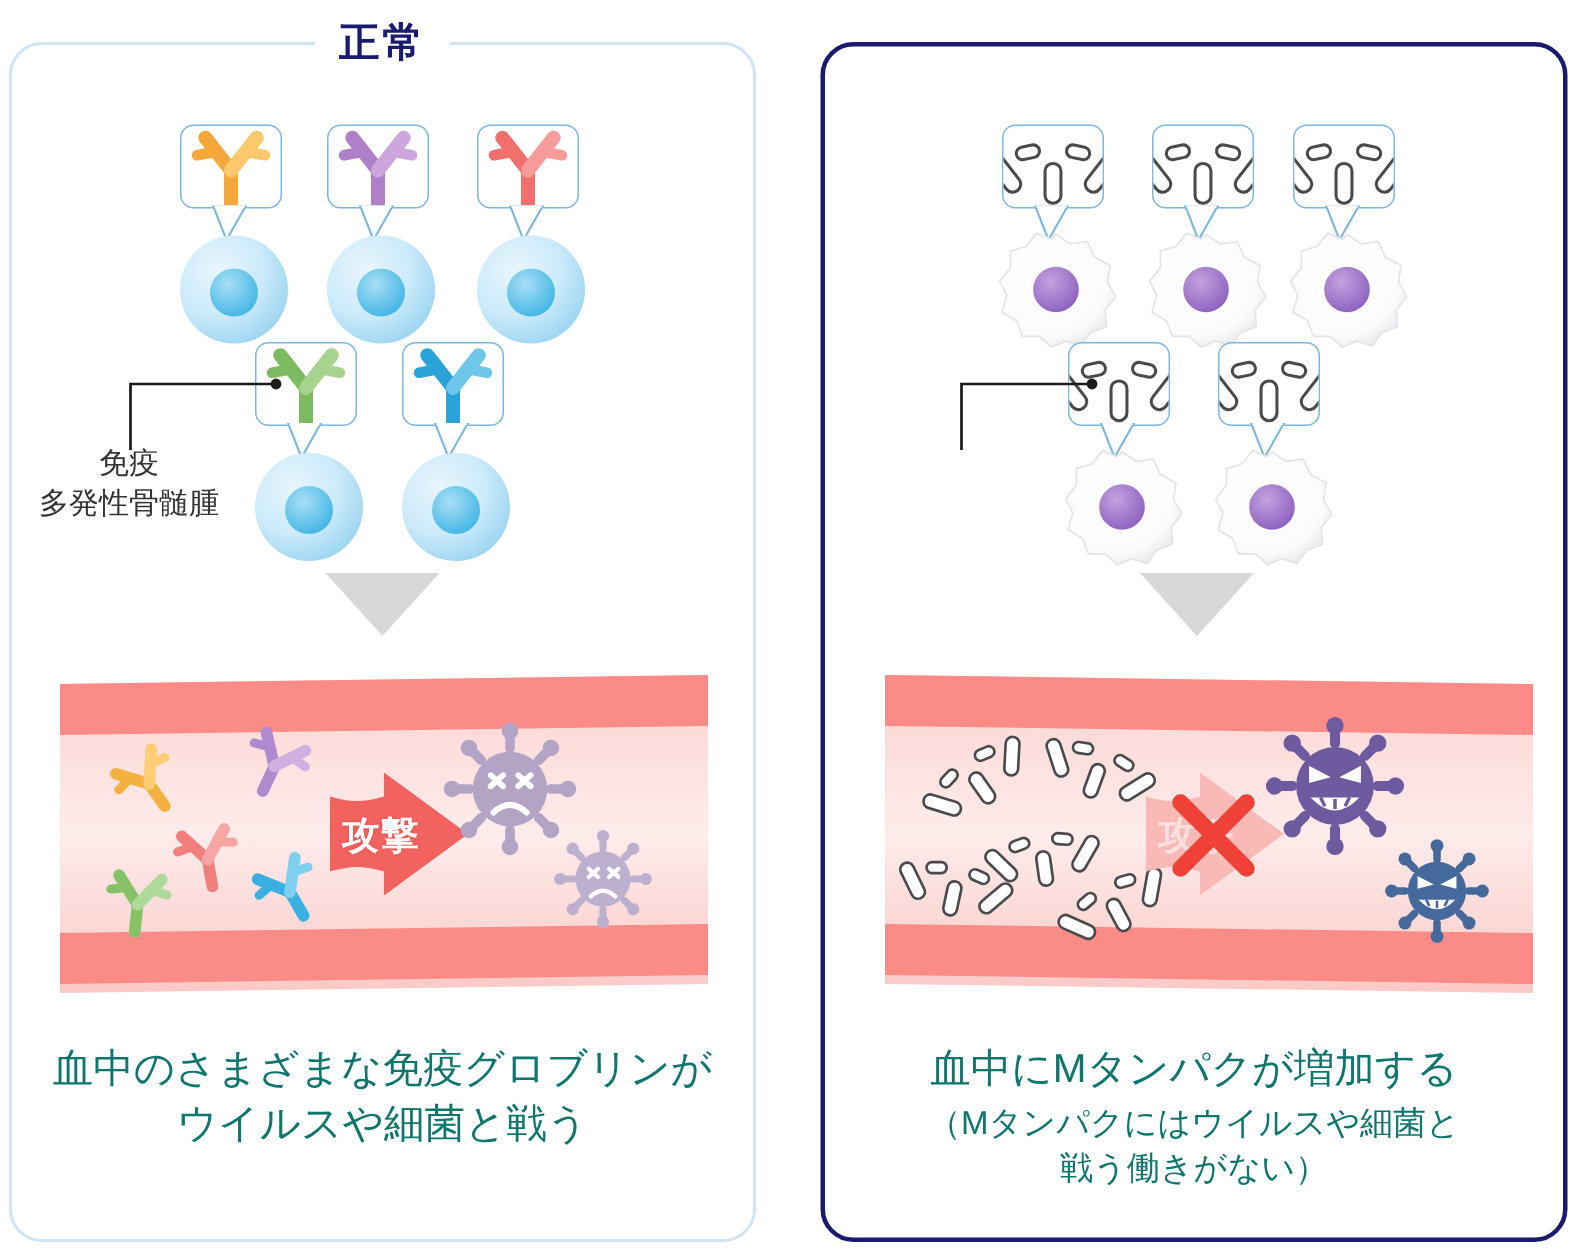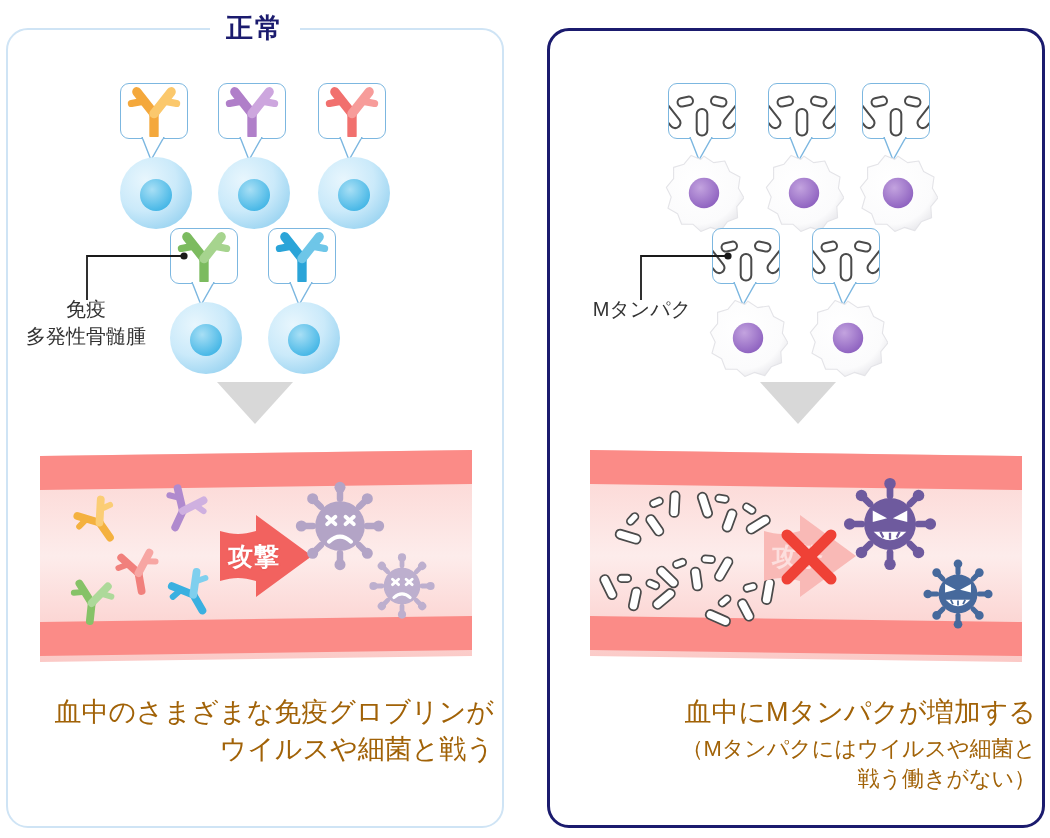--- a/index.html
+++ b/index.html
@@ -53,21 +53,21 @@
   
   .downarrow{position:absolute;width:0;height:0;
     border-left:38px solid transparent;border-right:38px solid transparent;
     border-top:42px solid #d8d8d8;}
 
   
   .vessel{position:absolute;width:432px;height:212px;}
   .vessel svg{display:block;}
 
   
-  .caption{position:absolute;text-align:right;color:#a16207;}
+  .caption{position:absolute;text-align:center;color:#0f766e;}
   .cap-main{font-size:27px;line-height:37px;}
   .cap-sub{font-size:22px;line-height:30px;}
 
   .ab{position:absolute;}
   .ab svg{display:block;overflow:visible;}
   .virus{position:absolute;}
   .virus svg{display:block;}
   .atk{position:absolute;}
   .atk svg{display:block;overflow:visible;}
   .atk-label{
@@ -510,21 +510,20 @@
       </svg>
     </div>
   </div>
 
   <div class="leader" style="left:640px;top:248px;">
     <svg width="95" height="52" viewBox="0 0 95 52">
       <path d="M1 52 L1 8 L86 8" fill="none" stroke="#1a1a1a" stroke-width="1.8"></path>
       <circle cx="88" cy="8" r="3.6" fill="#1a1a1a"></circle>
     </svg>
   </div>
-  <div class="leader-text" style="left:572px;top:296px;width:140px;">Mタンパク</div>
 
   <div class="downarrow" style="left:760px;top:382px;"></div>
 
   <div class="vessel" style="left:590px;top:450px;">
     <svg width="432" height="212" viewBox="0 0 432 212">
       <defs>
         <linearGradient id="lum2" x1="0" y1="0" x2="0" y2="1">
           <stop offset="0%" stop-color="#fcd3d0"></stop>
           <stop offset="50%" stop-color="#fdeceb"></stop>
           <stop offset="100%" stop-color="#fbc9c6"></stop>

